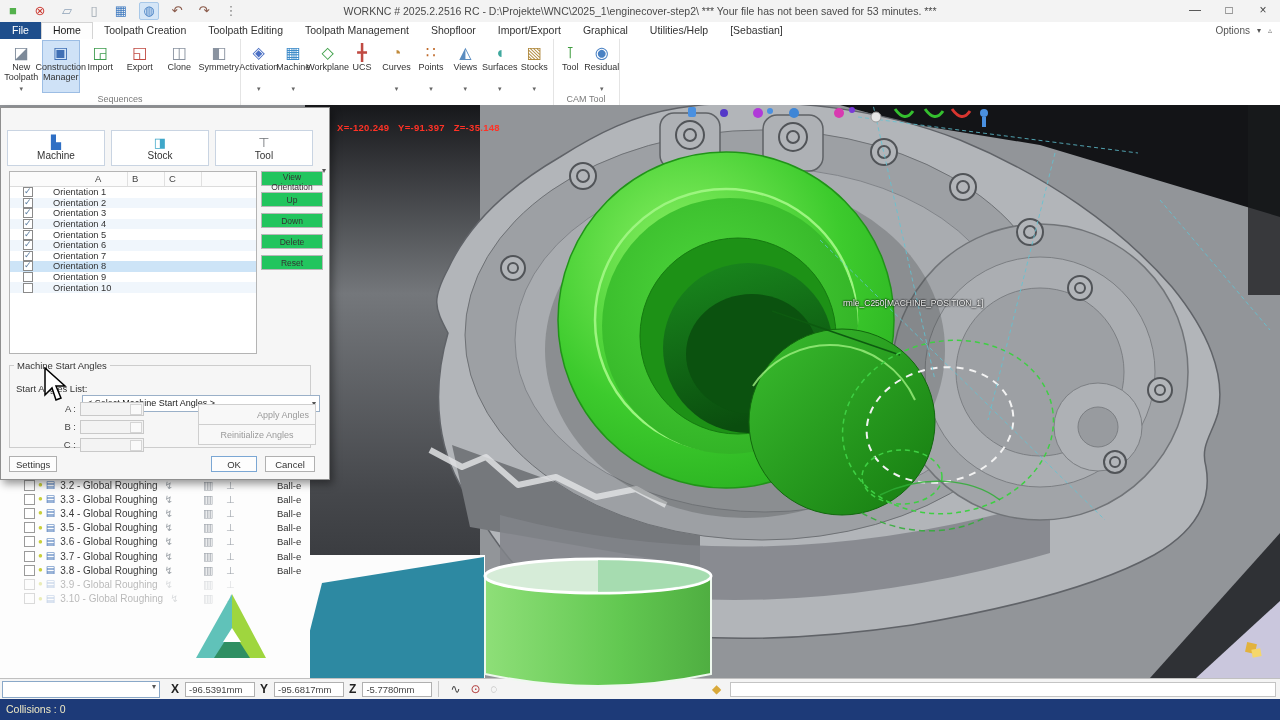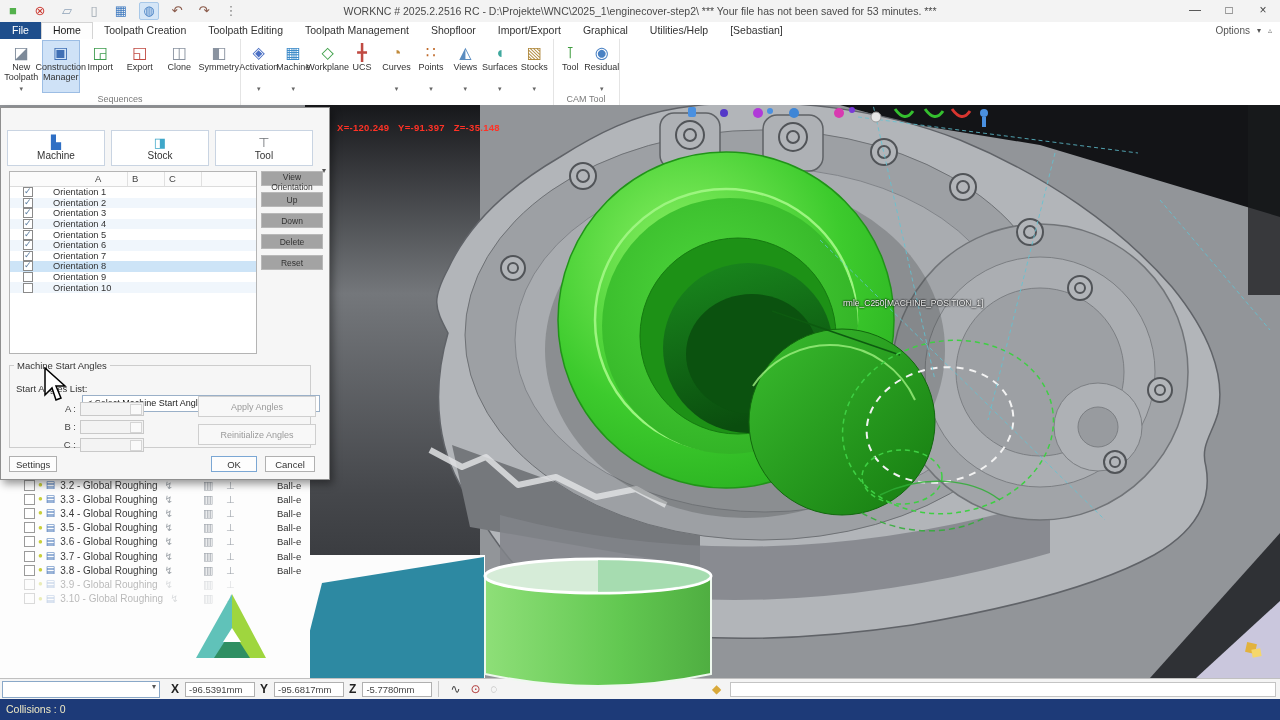--- a/index.html
+++ b/index.html
@@ -53,21 +53,21 @@
   .dlg-table{position:absolute;top:63px;left:8px;width:246px;height:181px;background:#fff;border:1px solid #b4b4b4;overflow:hidden;}
   .tbl-head{display:flex;height:14px;font-size:9.5px;color:#444;background:#fbfbfb;border-bottom:1px solid #dcdcdc;}
   .tbl-head span{border-right:1px solid #e0e0e0;padding-left:4px;line-height:14px;overflow:hidden;white-space:nowrap;}
   .th-c0{width:76px;margin-top:32px;} .th-c1{width:32px;} .th-c2{width:32px;} .th-c3{width:32px;} .th-fill{flex:1;border-right:none!important;}
   .trow{height:10.6px;display:flex;align-items:center;font-size:9.3px;color:#333;padding-left:13px;gap:20px;}
   .trow:nth-child(even){background:#f0f6fc;}
   .trow.selected{background:#cde4f7!important;}
   .cb{width:8px;height:8px;border:1px solid #8a8a8a;background:#fff;position:relative;flex:none;}
   .trow.checked .cb::after{content:"\2713";position:absolute;left:0px;top:-2px;font-size:9px;color:#5b7da0;}
   .dlg-sidebtns{position:absolute;top:63px;left:260px;width:62px;display:flex;flex-direction:column;gap:6px;}
-  .sbtn{height:15px;font-size:8.5px;background:#a3a3a3;border:1px solid #b8b8b8;color:#333;padding:0;font-family:inherit;}
+  .sbtn{height:15px;font-size:8.5px;background:#22c55e;border:1px solid #b8b8b8;color:#333;padding:0;font-family:inherit;}
   .msa{position:absolute;top:252px;left:8px;width:300px;height:86px;border:1px solid #cdcdcd;margin:0;padding:0;}
   .msa legend{font-size:9.5px;color:#333;margin-left:4px;padding:0 3px;}
   .msa-label{position:absolute;left:6px;top:12px;font-size:9.5px;color:#333;}
   .msa-combo{position:absolute;left:72px;top:24px;width:232px;height:15px;background:#fff;border:1px solid #9ab0c8;font-size:9px;line-height:15px;padding-left:4px;color:#222;}
   .combo-arrow{position:absolute;right:3px;top:0;font-size:8px;color:#555;}
   .angle-row{position:absolute;left:0;height:13px;display:flex;align-items:center;}
   .angle-label{width:66px;text-align:right;font-size:9.5px;color:#444;padding-right:4px;}
   .angle-input{width:62px;height:12px;background:#f3f3f3;border:1px solid #c9c9c9;position:relative;}
   .angle-input .spin{position:absolute;right:1px;top:1px;width:10px;height:9px;border:1px solid #d5d5d5;background:#fafafa;font-size:6px;color:#999;line-height:8px;text-align:center;}
   .msa-btn{position:absolute;left:188px;width:118px;height:21px;font-size:9px;color:#9a9a9a;background:#f8f8f8;border:1px solid #cfcfcf;font-family:inherit;}
@@ -496,21 +496,21 @@
         <span class="angle-input">
               <span class="spin"></span>
             </span>
       </div>
       <div class="angle-row" style="top:67px;">
         <span class="angle-label">C :</span>
         <span class="angle-input">
               <span class="spin"></span>
             </span>
       </div>
-      <button class="msa-btn" style="top:25px;">Apply Angles</button>
+      <button class="msa-btn" style="top:33px;text-align:right;">Apply Angles</button>
       <button class="msa-btn" style="top:53px;">Reinitialize Angles</button>
     </fieldset>
 
     <div class="dlg-footer">
       <button class="btn-settings">Settings</button>
       <button class="btn-ok">OK</button>
       <button class="btn-cancel">Cancel</button>
     </div>
   </div>
 

